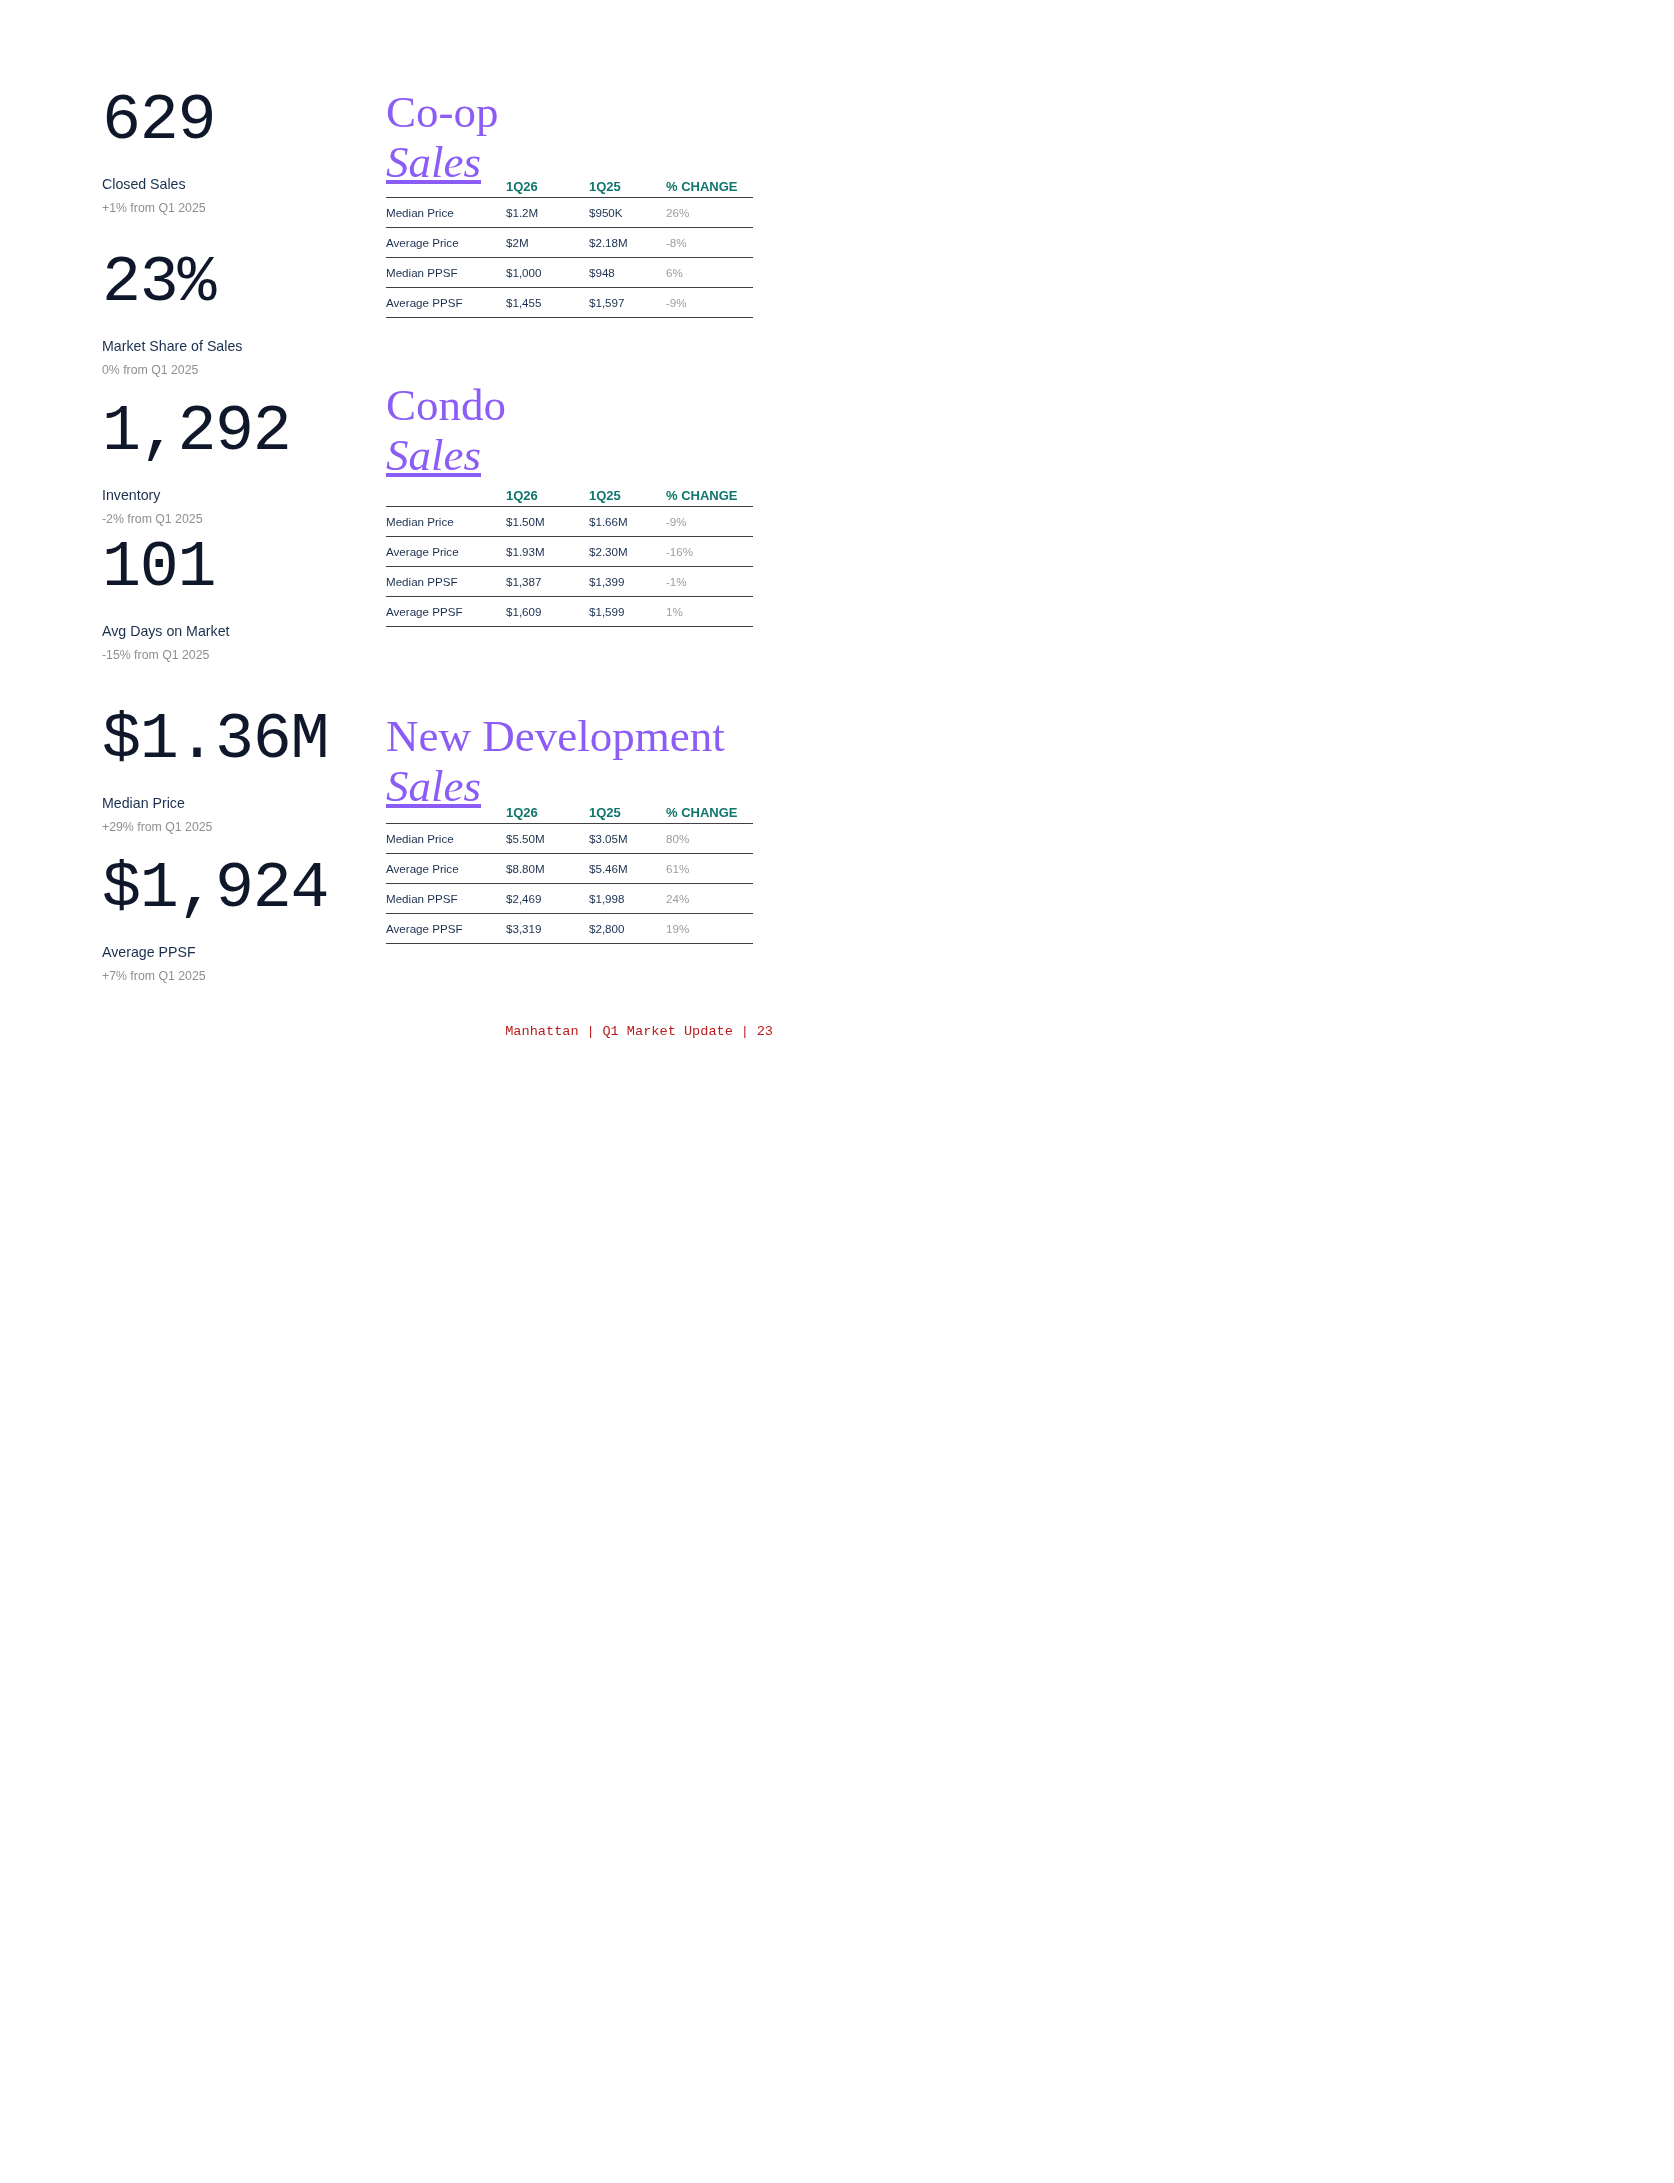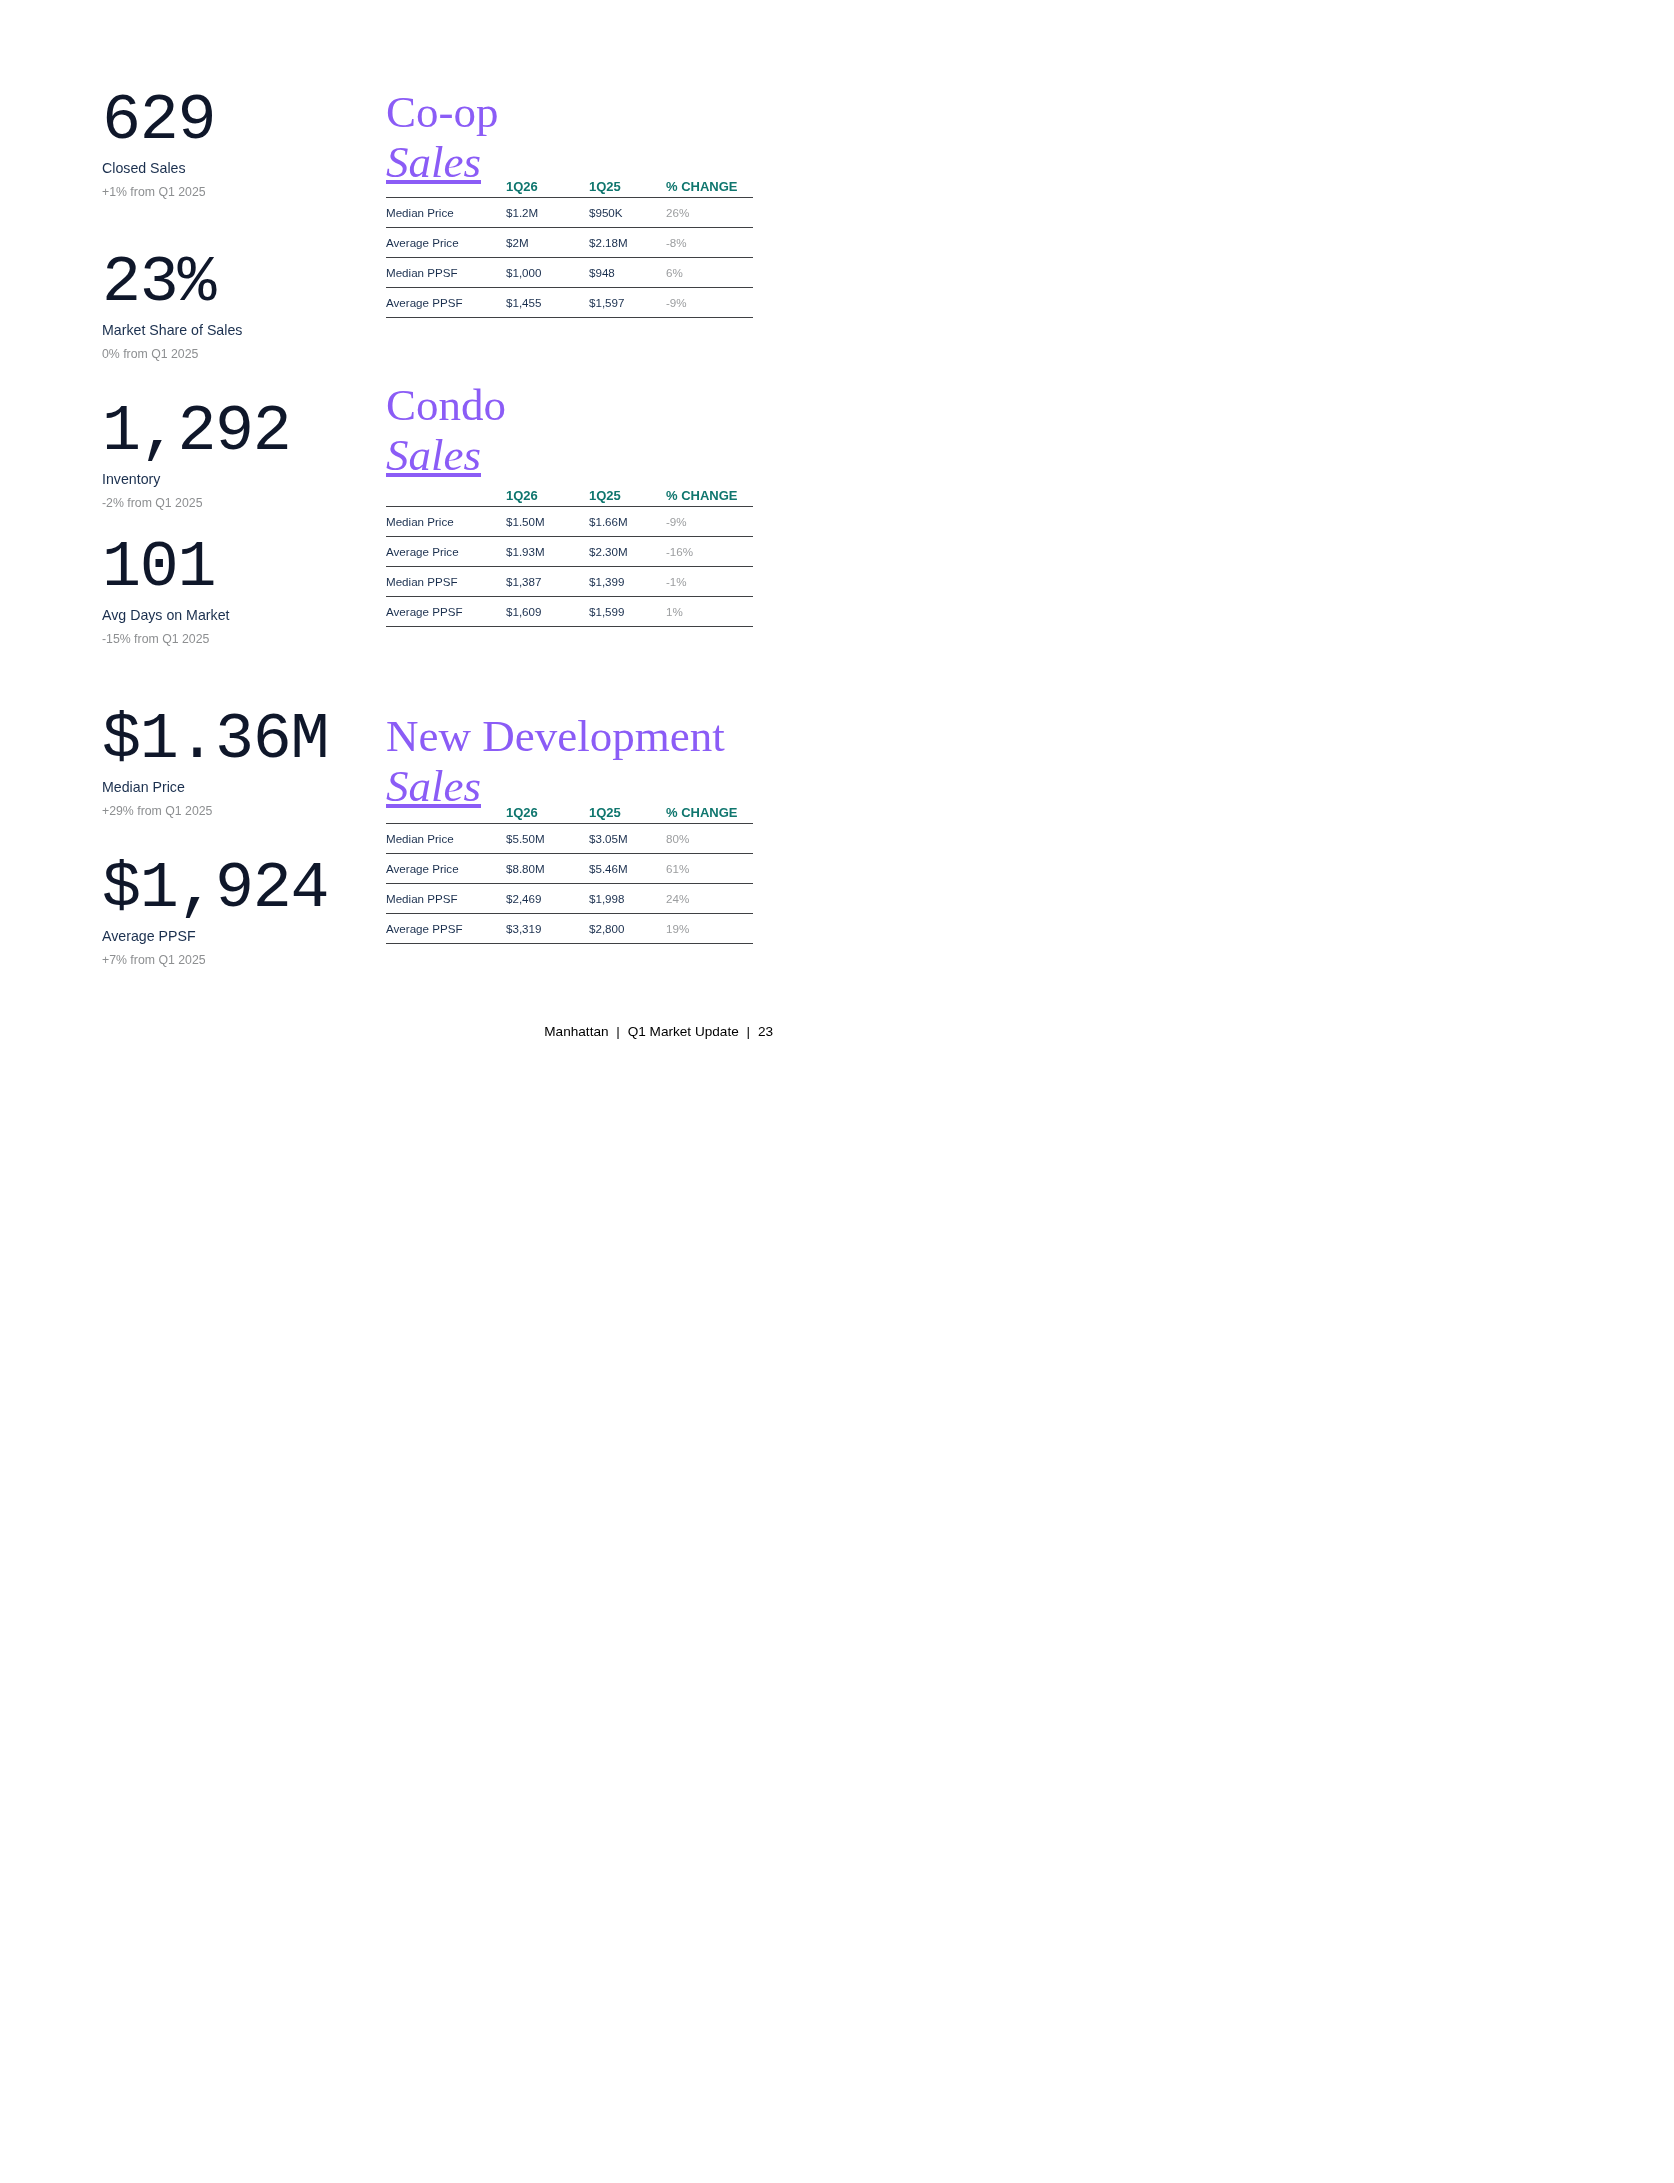--- a/index.html
+++ b/index.html
@@ -14,21 +14,21 @@
   .stat{
     position:absolute;left:102px;width:272px;
   }
   .stat-value{
     font-family:Liberation Mono, monospace;
     font-size:65px;line-height:1;
     color:#0f172a;letter-spacing:-1.3px;
     white-space:nowrap;
   }
   .stat-label{
-    margin-top:6px;
+    margin-top:22px;
     font-size:14.2px;line-height:1.2;
     color:#1a2f4e;
     white-space:nowrap;
   }
   .stat-change{
     margin-top:8px;
     font-size:12.3px;line-height:1.2;
     color:#8d8f91;
     white-space:nowrap;
   }
@@ -54,21 +54,21 @@
   .g-row{
     display:grid;grid-template-columns:120px 83px 77px 1fr;
     align-items:center;height:29px;
   }
   .g-row .c{font-size:11.6px;color:#1a2f4e;white-space:nowrap;}
   .g-row .pct{font-size:11.6px;color:#9b9d9f;white-space:nowrap;}
   .rule{height:1px;background:#3f4144;}
   
   .footer{
     position:absolute;top:1024px;right:64px;
-    font-size:13.6px;color:#000000;white-space:nowrap;
+    font-size:13.6px;color:#b91c1c;white-space:nowrap;font-family:Liberation Mono, monospace;
   }
   .footer .sep{margin:0 7.8px;}
 </style>
 </head>
 <body>
 
 <div class="stat" style="top:89px">
   <div class="stat-value">629</div>
   <div class="stat-label">Closed Sales</div>
   <div class="stat-change">+1% from Q1 2025</div>

